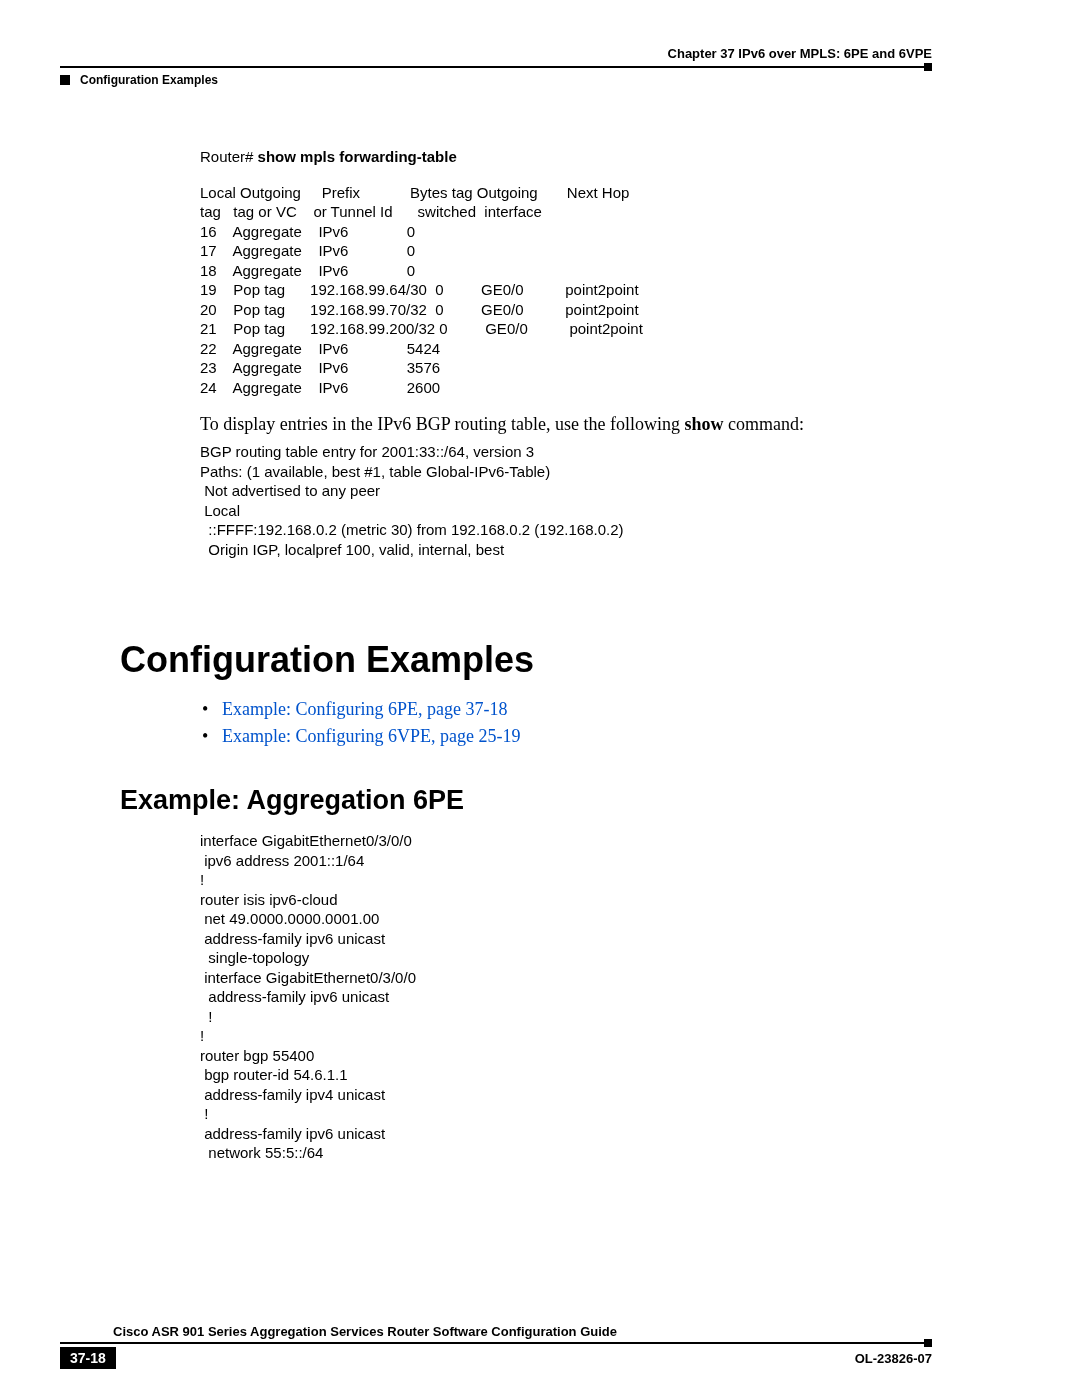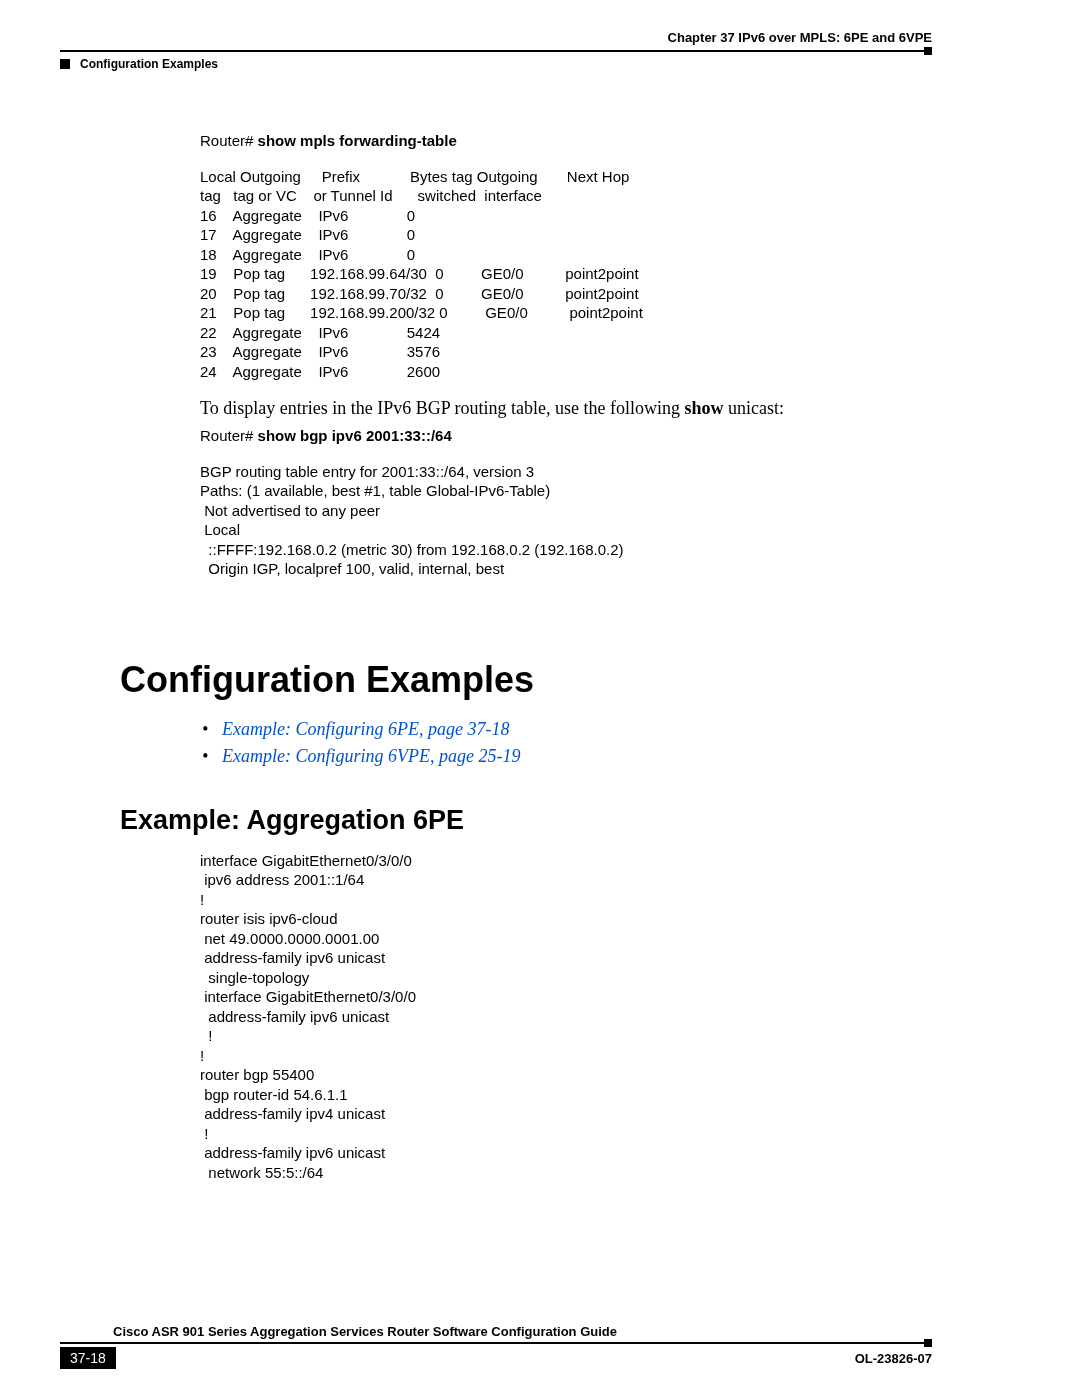--- a/index.html
+++ b/index.html
@@ -8,21 +8,21 @@
     font-family: "Times New Roman", Times, serif;
     background: #fff;
     color: #000;
     width: 1080px;
   }
   .page {
     width: 992px;
     height: 1397px;
     position: relative;
     box-sizing: border-box;
-    padding: 30px 60px 0 60px;
+    padding: 46px 60px 0 60px;
   }
   .header {
     display: flex;
     justify-content: flex-end;
     font-family: Arial, Helvetica, sans-serif;
     font-size: 13px;
     font-weight: bold;
     padding-bottom: 5px;
   }
   .header-line {
@@ -85,21 +85,20 @@
     font-size: 27px;
     font-weight: bold;
     margin-top: 35px;
     margin-bottom: 15px;
     margin-left: 60px;
   }
   .bullet-list {
     margin: 10px 0 0 0;
     padding: 0;
     list-style: none;
-    font-style: italic;
   }
   .bullet-list li {
     font-size: 18px;
     line-height: 1.5;
     padding-left: 22px;
     position: relative;
   }
   .bullet-list li::before {
     content: "•";
     position: absolute;
@@ -143,21 +142,21 @@
     display: flex;
     justify-content: space-between;
     align-items: center;
     margin-top: 3px;
   }
   .page-num {
     background: #000;
     color: #fff;
     font-family: Arial, Helvetica, sans-serif;
     font-size: 14px;
-    font-weight: normal;
+    font-weight: bold;
     padding: 3px 10px;
   }
   .doc-id {
     font-family: Arial, Helvetica, sans-serif;
     font-size: 13px;
     font-weight: bold;
   }
 </style>
 </head>
 <body>
@@ -185,23 +184,22 @@
 16    Aggregate    IPv6              0
 17    Aggregate    IPv6              0
 18    Aggregate    IPv6              0
 19    Pop tag      192.168.99.64/30  0         GE0/0          point2point
 20    Pop tag      192.168.99.70/32  0         GE0/0          point2point
 21    Pop tag      192.168.99.200/32 0         GE0/0          point2point
 22    Aggregate    IPv6              5424
 23    Aggregate    IPv6              3576
 24    Aggregate    IPv6              2600</div>
 
-    <div class="para"><span>To display entries in the IPv6 BGP routing table, use the following </span><b>show</b><span> unicast:</span></div>
-
-    <div class="mono"><span>Router# </span><span class="bold">show bgp ipv6 2001:33::/64</span></div>
+    <div class="para"><span>To display entries in the IPv6 BGP routing table, use the following </span><b>show</b><span> command:</span></div>
+
 
     <div class="mono">BGP routing table entry for 2001:33::/64, version 3
 Paths: (1 available, best #1, table Global-IPv6-Table)
  Not advertised to any peer
  Local
   ::FFFF:192.168.0.2 (metric 30) from 192.168.0.2 (192.168.0.2)
   Origin IGP, localpref 100, valid, internal, best</div>
 
   </div>
 

